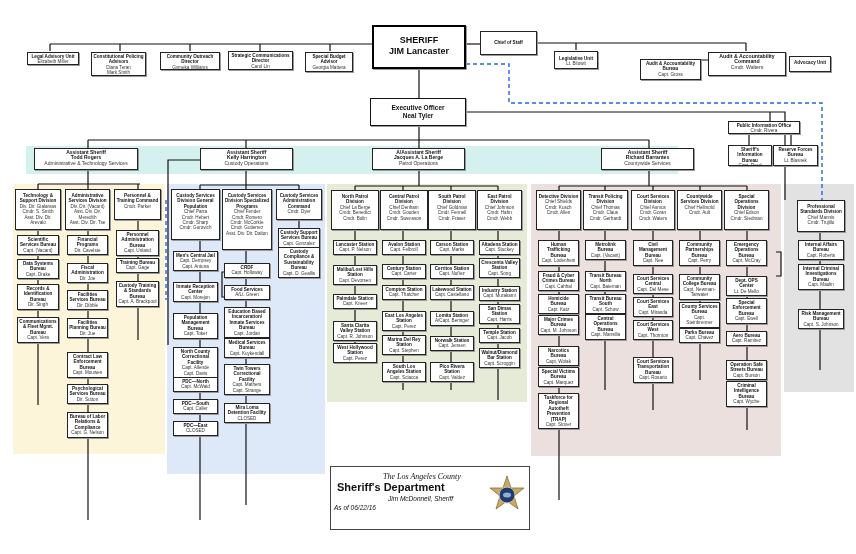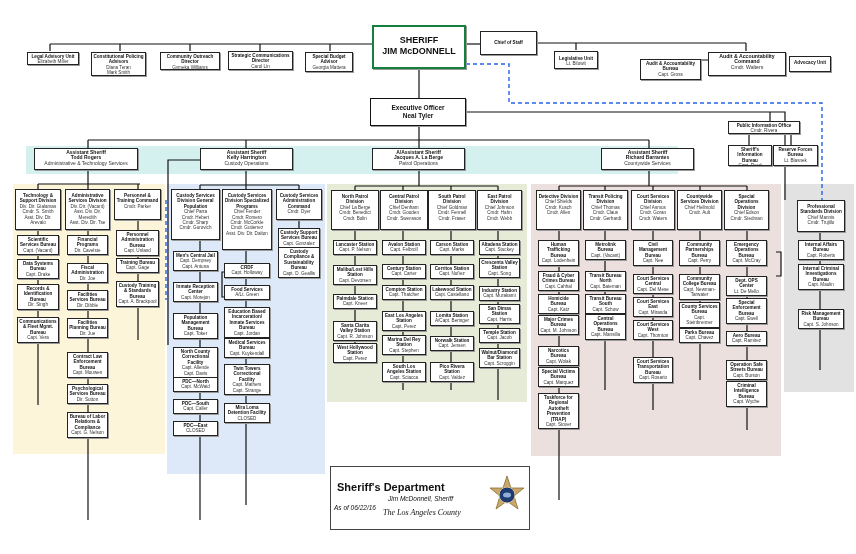--- a/index.html
+++ b/index.html
@@ -1,25 +1,25 @@
 <!DOCTYPE html>
 <html><head>
 <meta charset="utf-8">
 <style>
   html,body{margin:0;padding:0;background:#fff;}
   body{width:856px;height:554px;position:relative;overflow:hidden;font-family:"Liberation Sans",sans-serif;color:#111;}
   .box{position:absolute;background:#fff;border:1px solid #222;box-shadow:1px 1px 0 #999;text-align:center;box-sizing:border-box;font-size:4.6px;line-height:5.4px;padding:1px 1px;overflow:hidden;}
   .box .t{font-weight:bold;display:block;}
   .box .s{display:block;font-weight:normal;color:#333;}
-  .big{font-size:9px;line-height:10.5px;font-weight:bold;border:2px solid #15803d;}
+  .big{font-size:9px;line-height:10.5px;font-weight:bold;border:2px solid #000000;}
   .mid{font-size:6.5px;line-height:7.5px;border:1.5px solid #111;}
   .panel{position:absolute;}
   svg{position:absolute;left:0;top:0;}
   .legend{position:absolute;left:330px;top:466px;width:200px;height:64px;border:1px solid #444;box-sizing:border-box;background:#fff;}
-  .legend .l1{position:absolute;left:52px;top:5px;font-family:"Liberation Serif",serif;font-style:italic;font-size:8px;margin-top:36px;}
+  .legend .l1{position:absolute;left:52px;top:5px;font-family:"Liberation Serif",serif;font-style:italic;font-size:8px;}
   .legend .l2{position:absolute;left:6px;top:14px;font-weight:bold;font-size:11px;}
   .legend .l3{position:absolute;left:57px;top:28px;font-style:italic;font-size:6.5px;}
   .legend .l4{position:absolute;left:3px;top:37px;font-style:italic;font-size:6.5px;}
 </style>
 </head>
 <body>
 
 <div class="panel" style="left:26px;top:146px;width:652px;height:28px;background:#d4f1f0;"></div>
 <div class="panel" style="left:13px;top:184px;width:152px;height:270px;background:#fdf5d9;"></div>
 <div class="panel" style="left:167px;top:184px;width:158px;height:290px;background:#dde8f8;"></div>
@@ -100,21 +100,21 @@
   <span class="t">Strategic Communications Director</span>
   <span class="s">Carol Lin</span>
 </div>
 <div class="box" style="left:305px;top:52px;width:48px;height:20px;">
   <span class="t">Special Budget Advisor</span>
   <span class="s">Georgia Mattera</span>
 </div>
 
 <div class="box big" style="left:372px;top:25px;width:94px;height:44px;padding-top:8px;">
   <span style="display:block;">SHERIFF</span>
-  <span style="display:block;">JIM McDONNELL</span>
+  <span style="display:block;">JIM Lancaster</span>
 </div>
 <div class="box" style="left:480px;top:31px;width:57px;height:24px;padding-top:8px;">
   <span class="t">Chief of Staff</span>
 </div>
 <div class="box" style="left:554px;top:51px;width:44px;height:18px;padding-top:4px;">
   <span class="t">Legislative Unit</span>
   <span class="s">Lt. Bilowit</span>
 </div>
 <div class="box" style="left:640px;top:59px;width:61px;height:21px;">
   <span class="t">Audit &amp; Accountability Bureau</span>

